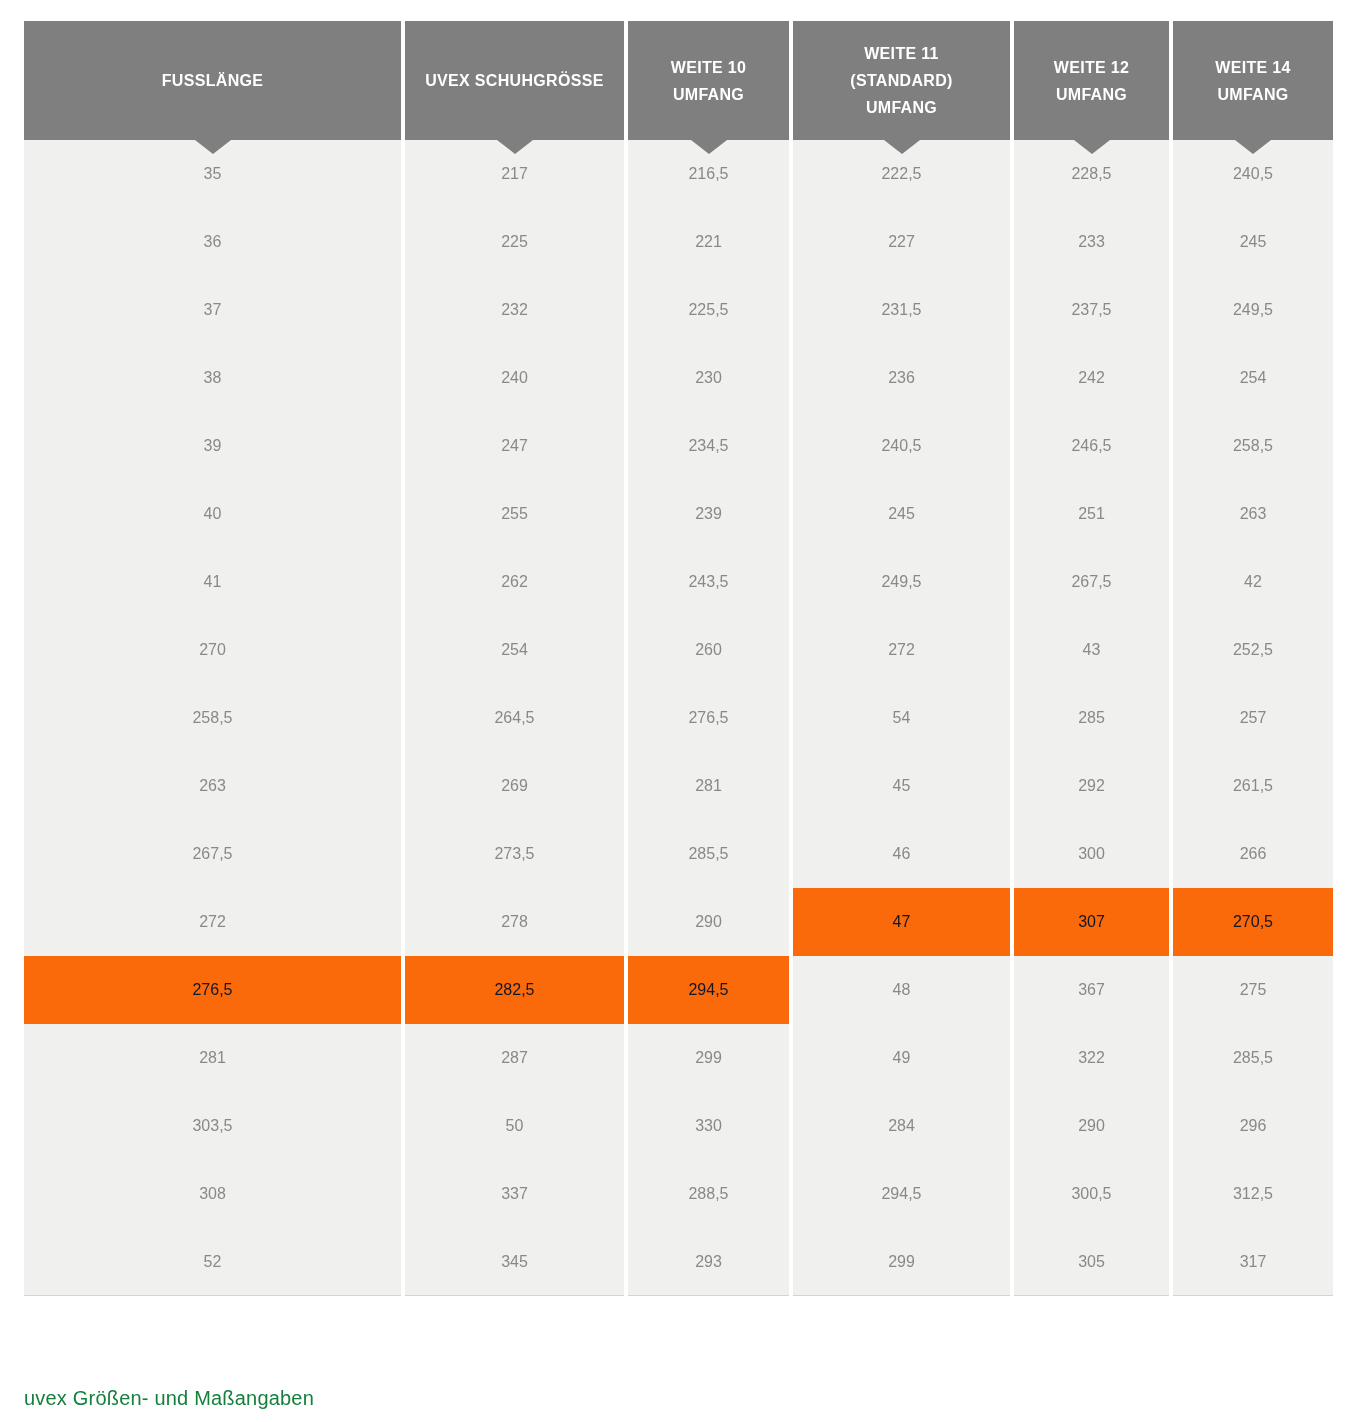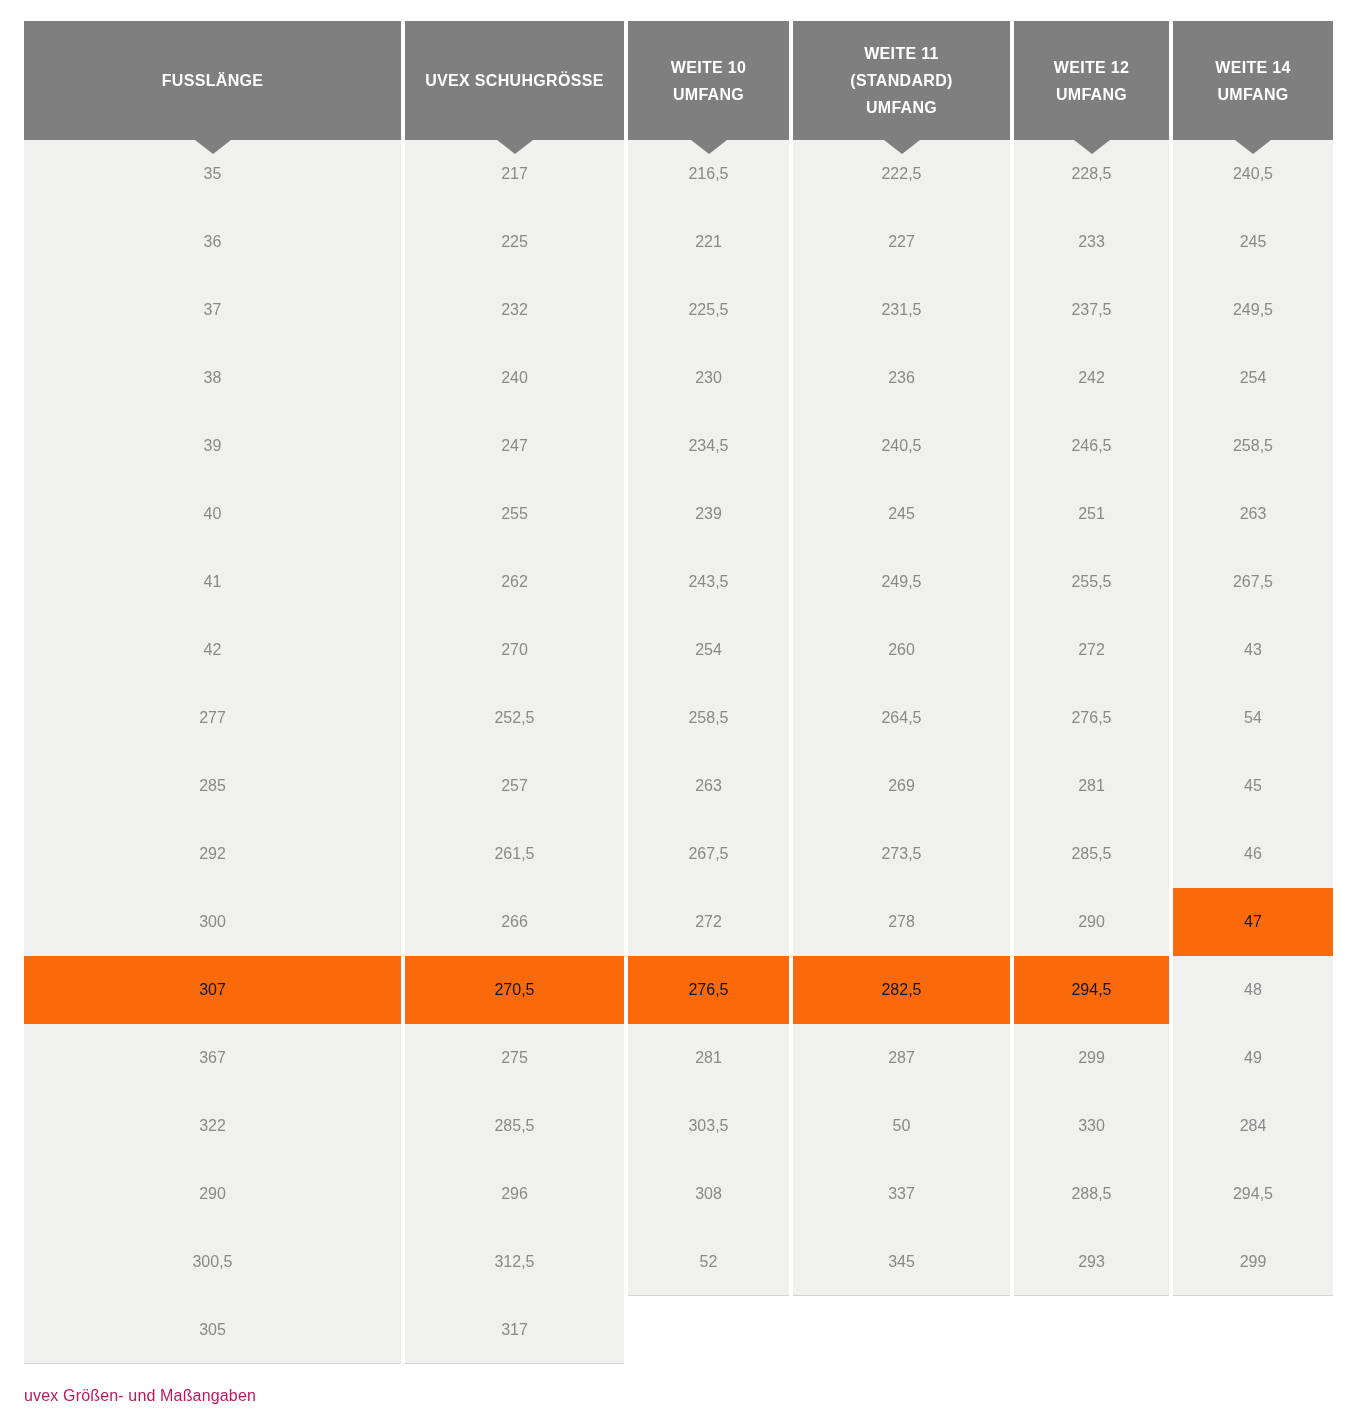--- a/index.html
+++ b/index.html
@@ -61,22 +61,22 @@
   }
   .cell.last {
     box-shadow: inset 0 -1px 0 #d4d4d4;
   }
   .cell.hl {
     background: #fa690a;
     color: #0f172a;
   }
   .caption {
     margin: 23px 12px 0 24px;
-    font-size: 16px;
-    color: #be185d;
+    font-size: 20px;
+    color: #15803d;
     letter-spacing: 0.01em;
   }
 </style>
 </head>
 <body>
 
 <div class="wrap">
   <div class="size-table" id="size-table">
       <div class="hcell c1">
         <span>FUSSLÄNGE</span>
@@ -140,29 +140,27 @@
       <div class="cell c0">40</div>
       <div class="cell c1">255</div>
       <div class="cell c2">239</div>
       <div class="cell c3">245</div>
       <div class="cell c4">251</div>
       <div class="cell c5">263</div>
       <div class="cell c0">41</div>
       <div class="cell c1">262</div>
       <div class="cell c2">243,5</div>
       <div class="cell c3">249,5</div>
-      <div class="cell c4">255,5</div>
       <div class="cell c5">267,5</div>
       <div class="cell c0">42</div>
       <div class="cell c1">270</div>
       <div class="cell c3">254</div>
       <div class="cell c4">260</div>
       <div class="cell c5">272</div>
       <div class="cell c0">43</div>
-      <div class="cell c1">277</div>
       <div class="cell c2">252,5</div>
       <div class="cell c3">258,5</div>
       <div class="cell c4">264,5</div>
       <div class="cell c5">276,5</div>
       <div class="cell c0">54</div>
       <div class="cell c1">285</div>
       <div class="cell c2">257</div>
       <div class="cell c3">263</div>
       <div class="cell c4">269</div>
       <div class="cell c5">281</div>

